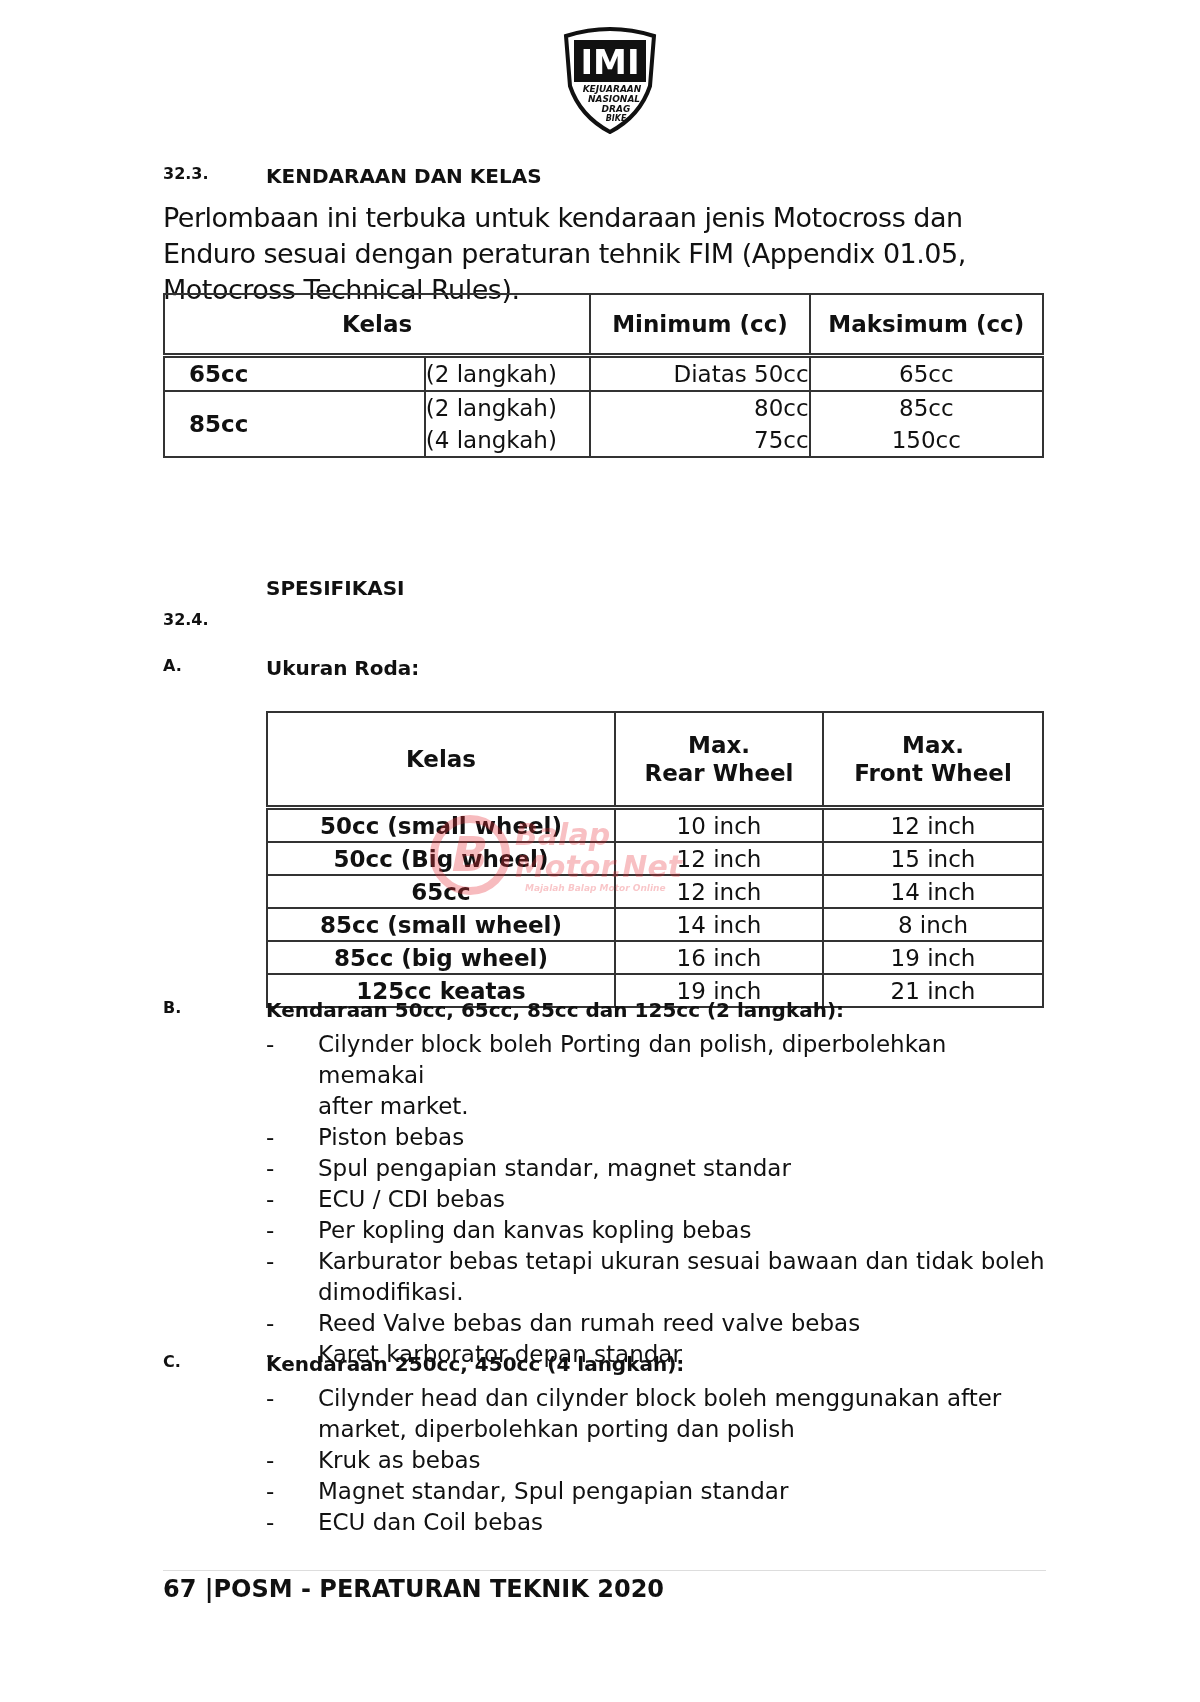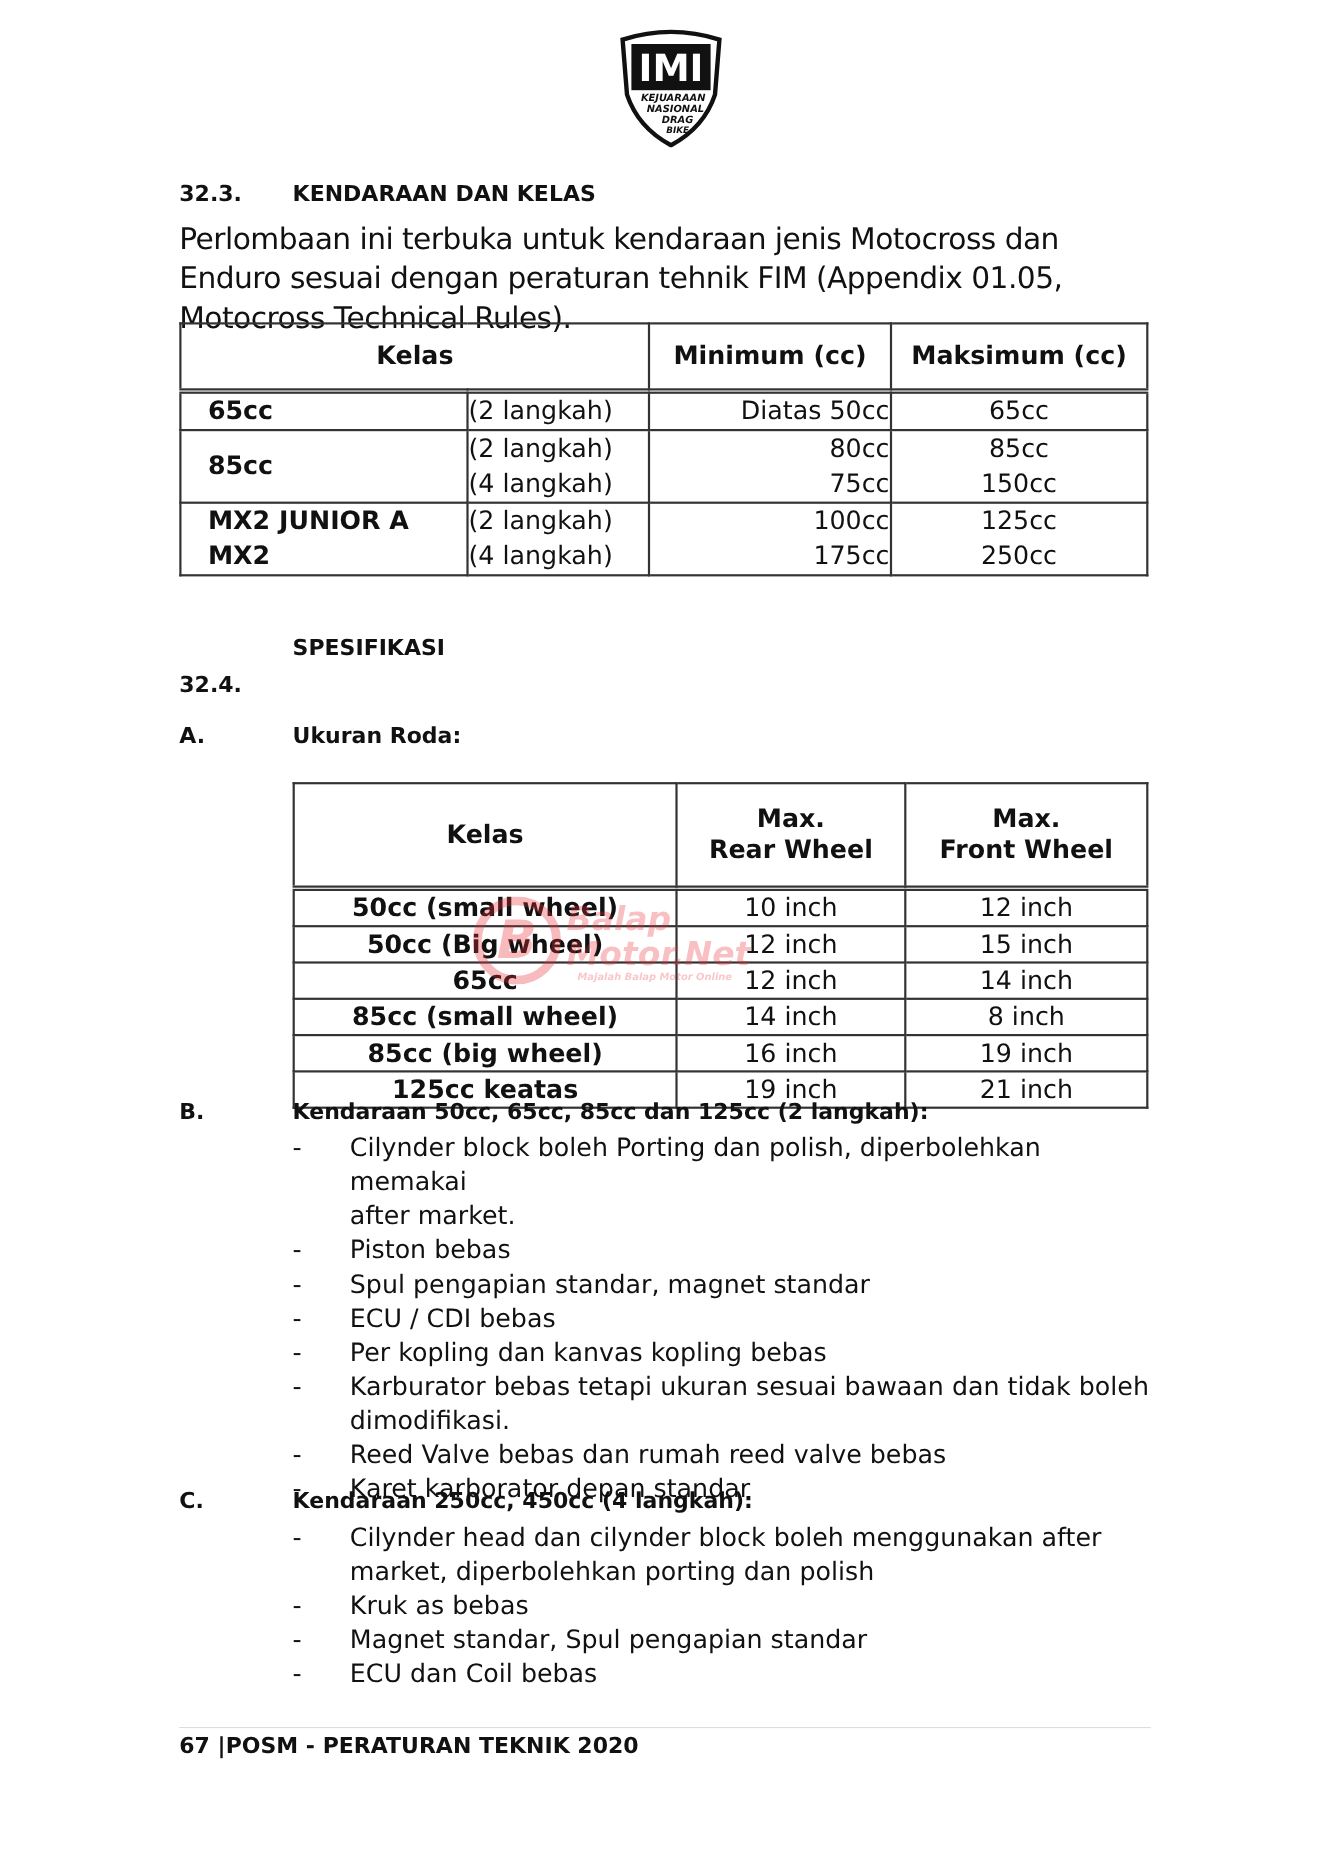--- a/index.html
+++ b/index.html
@@ -1,20 +1,20 @@
 <!DOCTYPE html>
 <html><head>
   <meta charset="utf-8">
   <style>
     html, body { margin: 0; padding: 0; background: #ffffff; }
     body { width: 1200px; height: 1702px; position: relative; overflow: hidden;
            font-family: "DejaVu Sans", sans-serif; color: #111; }
     .abs { position: absolute; }
     .logo { left: 560px; top: 26px; width: 100px; height: 108px; }
-    .h-num { font-weight: bold; font-size: 20px; }
+    .h-num { font-weight: bold; font-size: 16px; }
     .h-title { font-weight: bold; font-size: 20px; }
     .para { left: 163px; top: 200px; width: 880px; font-size: 27px; line-height: 36px;
             font-family: "DejaVu Sans", sans-serif; letter-spacing: -0.5px; }
     table { border-collapse: collapse; margin-top: 21px; }
     .t1 { position: absolute; left: 163px; top: 272px; width: 881px; font-size: 23px; }
     .t1 td, .t1 th { border: 2px solid #333; padding: 0; }
     .t1 thead th { height: 58px; font-weight: bold; text-align: center; }
     .t1 thead tr { border-bottom: 5px double #333; }
     .t1 tbody td { vertical-align: middle; }
     .t1 .kelas { font-weight: bold; padding-left: 24px; width: 236px; line-height: 32px; }
@@ -26,21 +26,21 @@
     .t2 thead th { height: 92px; font-weight: bold; line-height: 28px; }
     .t2 thead tr { border-bottom: 5px double #333; }
     .t2 tbody td { height: 31px; line-height: 30px; }
     .t2 .k { font-weight: bold; width: 346px; }
     .t2 .r { width: 206px; }
     .watermark { left: 430px; top: 815px; width: 320px; height: 80px; opacity: 0.55; pointer-events: none; }
     .list { position: absolute; left: 266px; font-size: 23px; line-height: 31px; width: 790px; }
     .list .item { position: relative; padding-left: 52px; }
     .list .dash { position: absolute; left: 0; top: 0; }
     .footer-line { left: 163px; top: 1570px; width: 883px; height: 1px; background: #ddd; }
-    .footer { left: 163px; top: 1575px; font-weight: bold; font-size: 20px; }
+    .footer { left: 163px; top: 1575px; font-weight: bold; font-size: 24px; }
   </style>
 </head>
 <body>
 
 <div class="abs logo">
   <svg width="100" height="108" viewBox="0 0 100 108">
     <path d="M6 10 Q50 -4 94 10 L90 60 Q80 90 50 106 Q20 90 10 60 Z" fill="#fff" stroke="#111" stroke-width="4"></path>
     <rect x="14" y="14" width="72" height="42" fill="#111"></rect>
     <text x="50" y="48" text-anchor="middle" font-family="DejaVu Sans, sans-serif" font-weight="bold" font-size="34" fill="#fff">IMI</text>
     <text x="52" y="66" text-anchor="middle" font-family="DejaVu Sans, sans-serif" font-weight="bold" font-style="italic" font-size="9" fill="#111">KEJUARAAN</text>
@@ -87,38 +87,20 @@
         </td>
       <td class="num">
           <div>80cc</div>
           <div>75cc</div>
         </td>
       <td class="num2">
           <div>85cc</div>
           <div>150cc</div>
         </td>
     </tr>
-    <tr style="height:62px;">
-      <td class="kelas">
-          <div>MX2 JUNIOR A</div>
-          <div>MX2</div>
-        </td>
-      <td class="stroke">
-          <div>(2 langkah)</div>
-          <div>(4 langkah)</div>
-        </td>
-      <td class="num">
-          <div>100cc</div>
-          <div>175cc</div>
-        </td>
-      <td class="num2">
-          <div>125cc</div>
-          <div>250cc</div>
-        </td>
-    </tr>
   </tbody>
 </table>
 
 <div class="abs h-num" style="left:163px; top:610px;">32.4.</div>
 <div class="abs h-title" style="left:266px; top:576px;">SPESIFIKASI</div>
 
 <div class="abs h-num" style="left:163px; top:656px;">A.</div>
 <div class="abs h-title" style="left:266px; top:656px;">Ukuran Roda:</div>
 
 <table class="t2">

